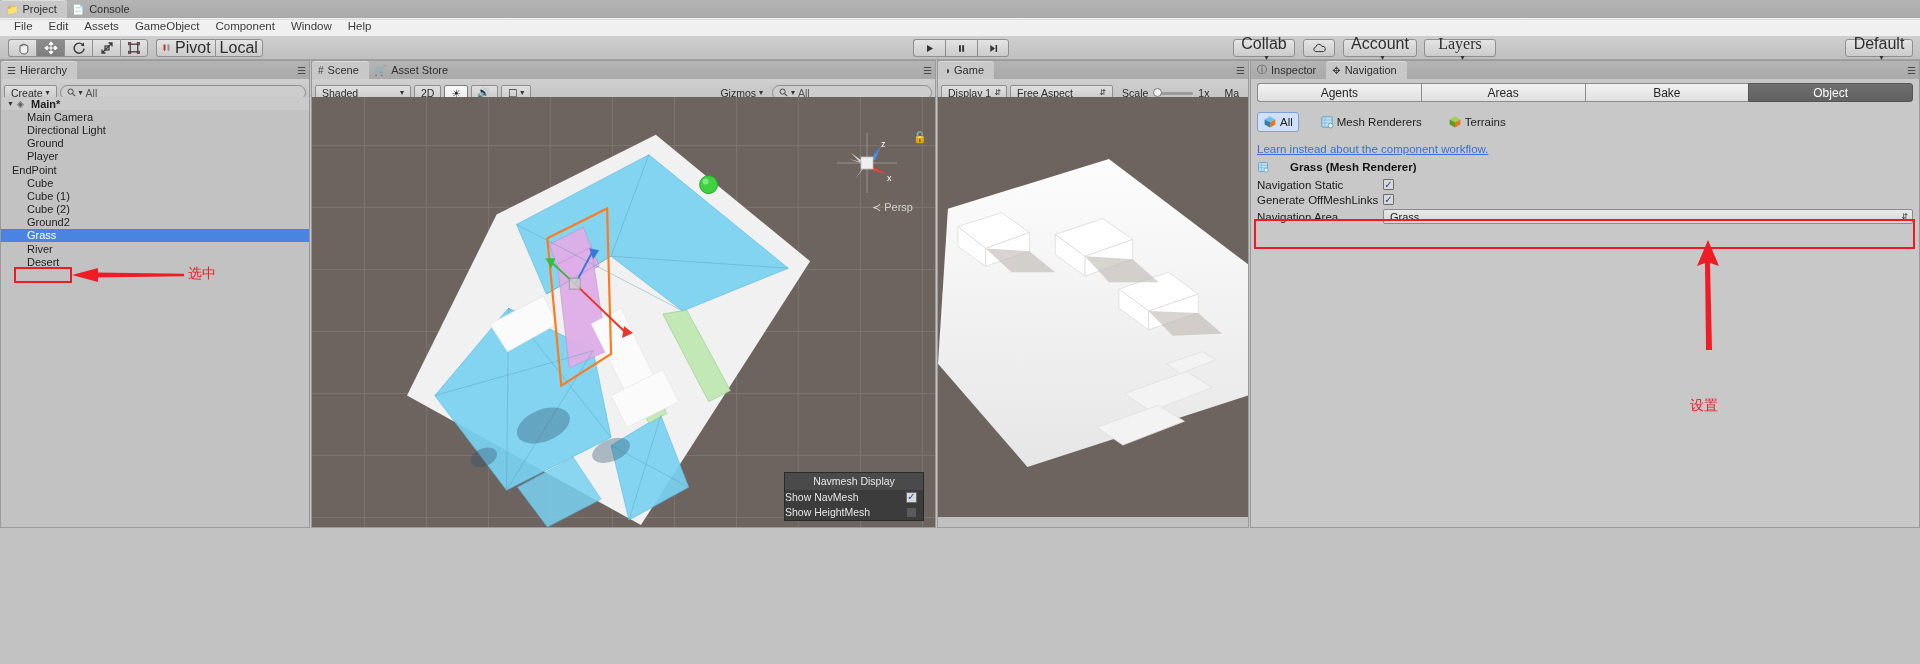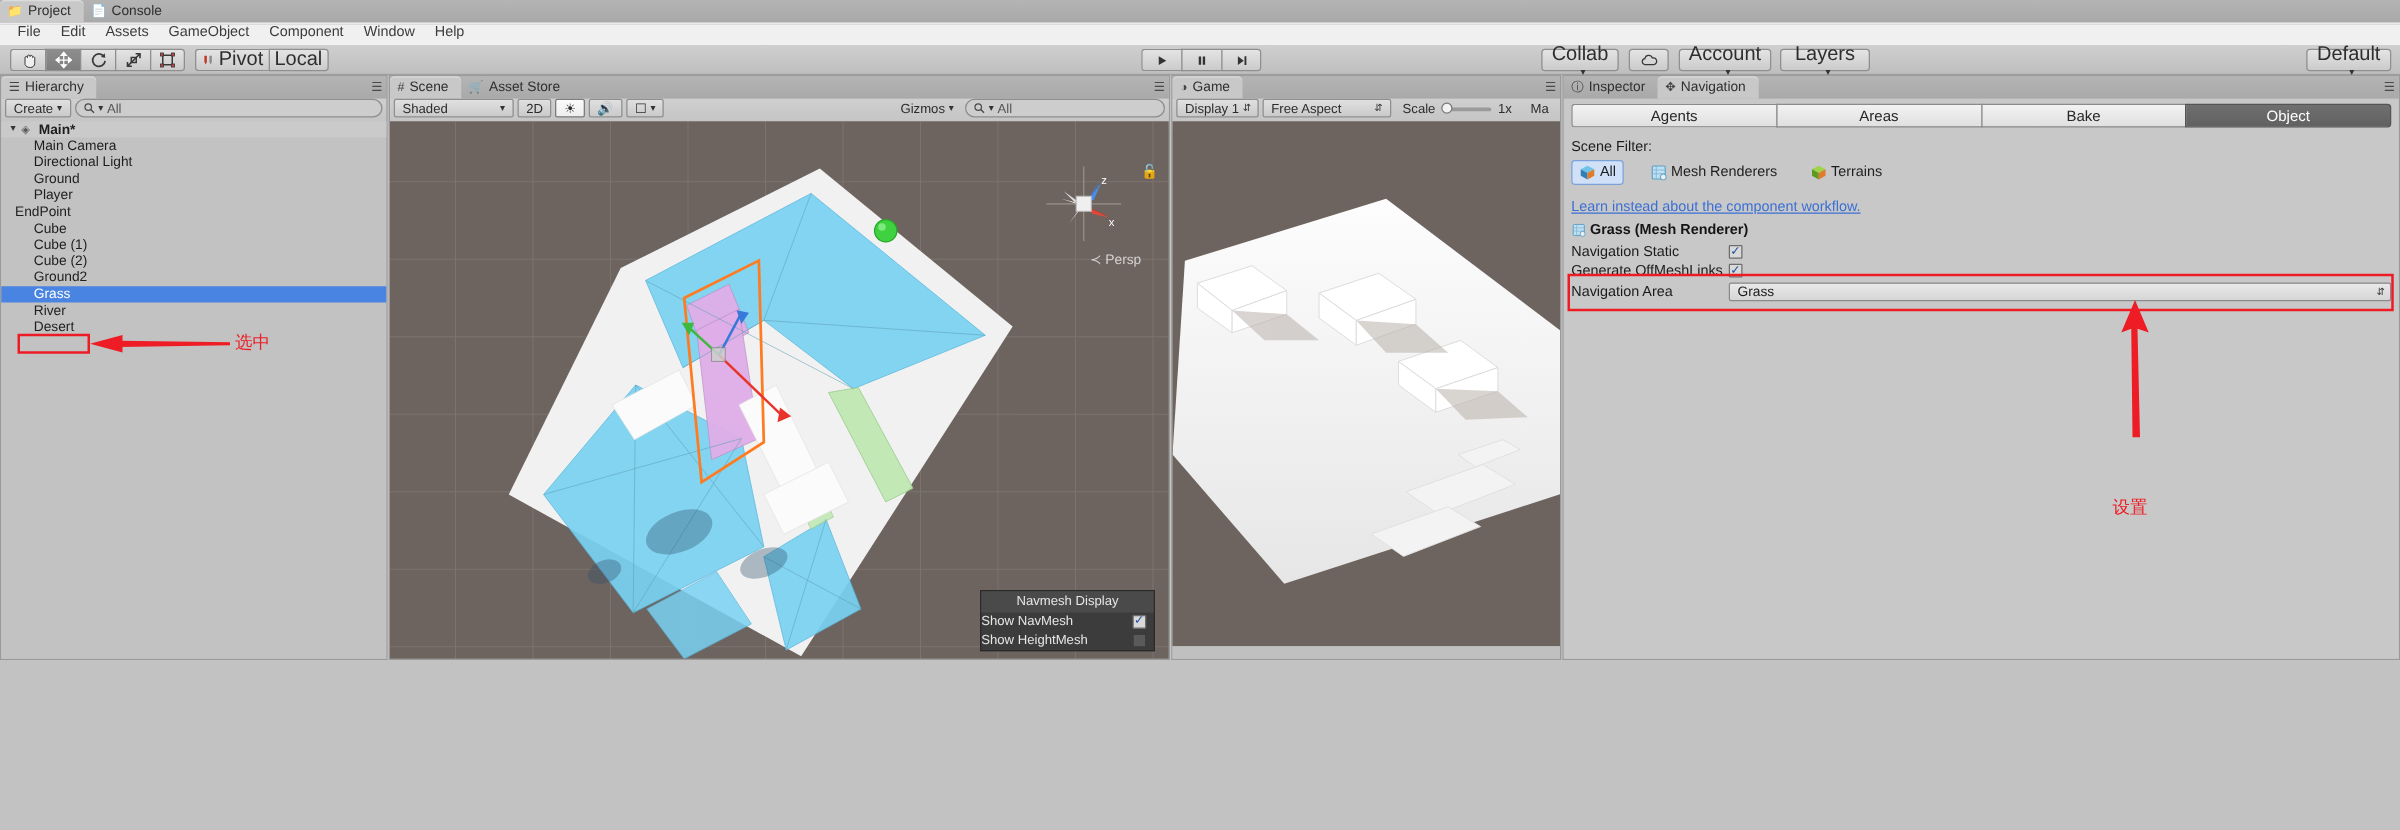--- a/index.html
+++ b/index.html
@@ -71,21 +71,21 @@
     height: 18px; padding: 0 10px 0 6px; display: flex; align-items: center; gap: 4px;
     font-size: 11px; color: #2f2f2f; background: transparent; white-space: nowrap;
   }
   .tab.active { background: #c8c8c8; border-radius: 4px 4px 0 0; box-shadow: inset 0 1px 0 #dcdcdc; }
   .tab .ticon { font-size: 10px; color: #444; }
   .tabmenu { position: absolute; right: 4px; bottom: 3px; font-size: 10px; color: #4a4a4a; letter-spacing: -1px; }
 
   .subbar {
     position: absolute; left: 0; top: 18px; height: 28px; width: 100%;
     background: linear-gradient(#cfcfcf,#c0c0c0); border-bottom: 1px solid #a4a4a4;
-    display: flex; align-items: flex-start; padding: 0 3px; gap: 3px;
+    display: flex; align-items: center; padding: 0 3px; gap: 3px;
   }
   .sbtn {
     height: 15px; padding: 0 6px; display: flex; align-items: center; gap: 3px;
     background: linear-gradient(#e0e0e0,#cacaca); border: 1px solid #8f8f8f;
     border-radius: 2px; font-size: 10.5px; color: #2c2c2c; white-space: nowrap;
   }
   .sbtn.flat { background: transparent; border: none; }
   .sbtn.sel { background: linear-gradient(#fbfbfb,#ededed); border-color:#7d7d7d; }
   .search {
     height: 15px; background: #cdcdcd; border: 1px solid #8d8d8d; border-radius: 8px;
@@ -141,21 +141,21 @@
     font-size: 12px; color: #262626;
   }
   .nav-tab:first-child { border-radius: 3px 0 0 3px; }
   .nav-tab:last-child { border-right-width: 1px; border-radius: 0 3px 3px 0; }
   .nav-tab.active { background: linear-gradient(#6f6f6f,#616161); color: #fff; border-color:#555; }
   .sec-label { font-size: 11.5px; color: #1d1d1d; margin: 2px 0 4px; }
   .filter-row { display: flex; align-items: center; gap: 16px; margin-bottom: 10px; }
   .filter-btn { display: flex; align-items: center; gap: 3px; font-size: 11.5px; color: #1d1d1d; padding: 2px 5px; }
   .filter-btn.sel { background: #cfe0f7; border: 1px solid #7ba2d8; border-radius: 3px; }
   .link { color: #3b6fd4; font-size: 11.5px; text-decoration: underline; display: inline-block; margin-bottom: 6px; }
-  .comp-title { font-size: 11.5px; font-weight: bold; color: #141414; display: flex; align-items: flex-end; gap: 3px; margin-bottom: 4px; }
+  .comp-title { font-size: 11.5px; font-weight: bold; color: #141414; display: flex; align-items: flex-end; gap: 21px; margin-bottom: 4px; }
   .prop-row { display: flex; align-items: center; height: 15px; font-size: 11.5px; color: #1b1b1b; }
   .prop-row .plabel { width: 126px; }
   .dropdown {
     flex: 1; height: 15px; background: linear-gradient(#e9e9e9,#d6d6d6);
     border: 1px solid #8a8a8a; border-radius: 2px;
     display: flex; align-items: center; justify-content: space-between;
     padding: 0 4px 0 6px; font-size: 11px; color: #1b1b1b;
   }
   .hl-box { position: absolute; border: 2px solid #ed1c24; pointer-events: none; }
 
@@ -287,21 +287,21 @@
         <svg width="15" height="11" viewBox="0 0 15 11">
             <path d="M3.6 8.6 a2.4 2.4 0 0 1 .3-4.7 a3.1 3.1 0 0 1 6 -.5 a2.3 2.3 0 0 1 1.5 5.2z" fill="none" stroke="#3a3a3a" stroke-width="1"></path>
           </svg>
       </div>
     </div>
     <div class="tbtn-group" style="left:1343px;">
       <div class="tbtn single drop" style="min-width:74px">
         <span>Account</span>
       </div>
     </div>
-    <div class="tbtn-group" style="left:1424px;">
+    <div class="tbtn-group" style="left:1424px;font-family:Liberation Serif, serif;">
       <div class="tbtn single drop" style="min-width:72px">
         <span>Layers</span>
       </div>
     </div>
     <div class="tbtn-group" style="left:1845px;">
       <div class="tbtn single drop" style="min-width:68px">
         <span>Default</span>
       </div>
     </div>
   </div>
@@ -596,21 +596,20 @@
             <span>Areas</span>
           </div>
         <div class="nav-tab">
             <span>Bake</span>
           </div>
         <div class="nav-tab active">
             <span>Object</span>
           </div>
       </div>
 
-      <div class="sec-label">Scene Filter:</div>
 
       <div class="filter-row">
         <div class="filter-btn sel">
           <svg width="14" height="14" viewBox="0 0 14 14">
               <polygon points="7,1.5 12.4,4.4 7,7.3 1.6,4.4" fill="#6fc3e8"></polygon>
               <polygon points="1.6,4.4 7,7.3 7,12.6 1.6,9.6" fill="#2f7fb5"></polygon>
               <polygon points="12.4,4.4 7,7.3 7,12.6 12.4,9.6" fill="#e07b2a"></polygon>
             </svg>
           <span>All</span>
         </div>

